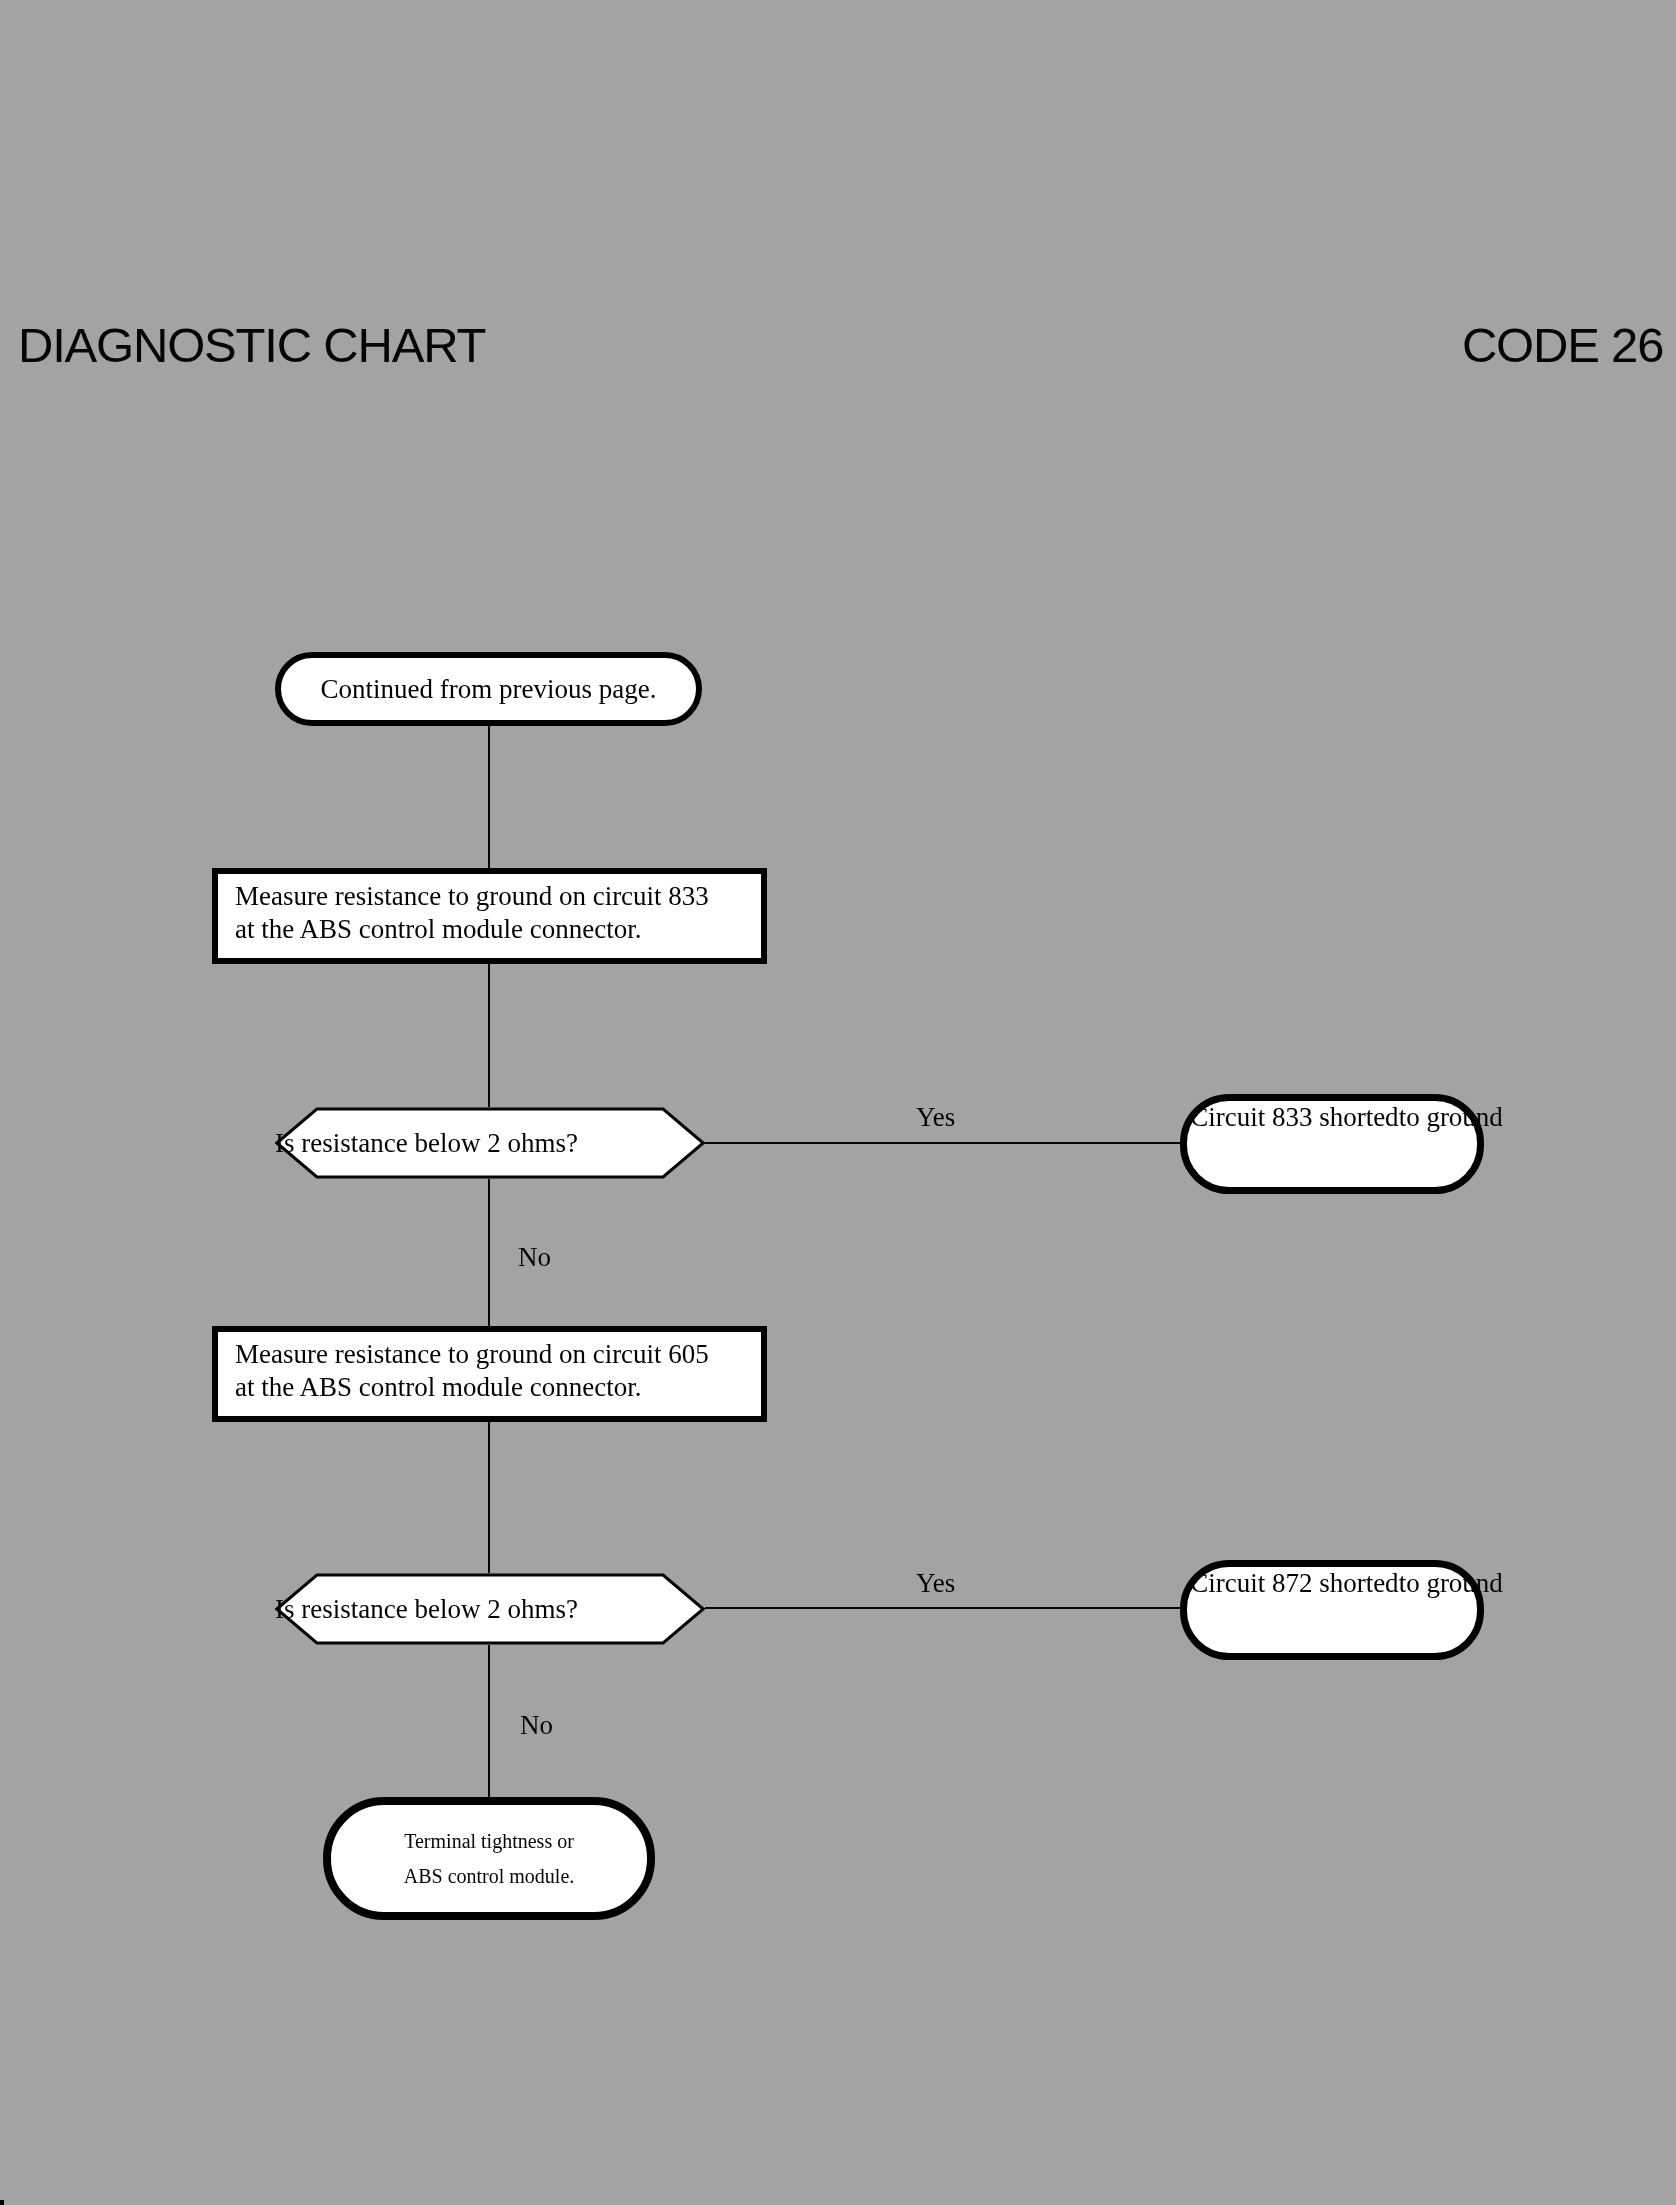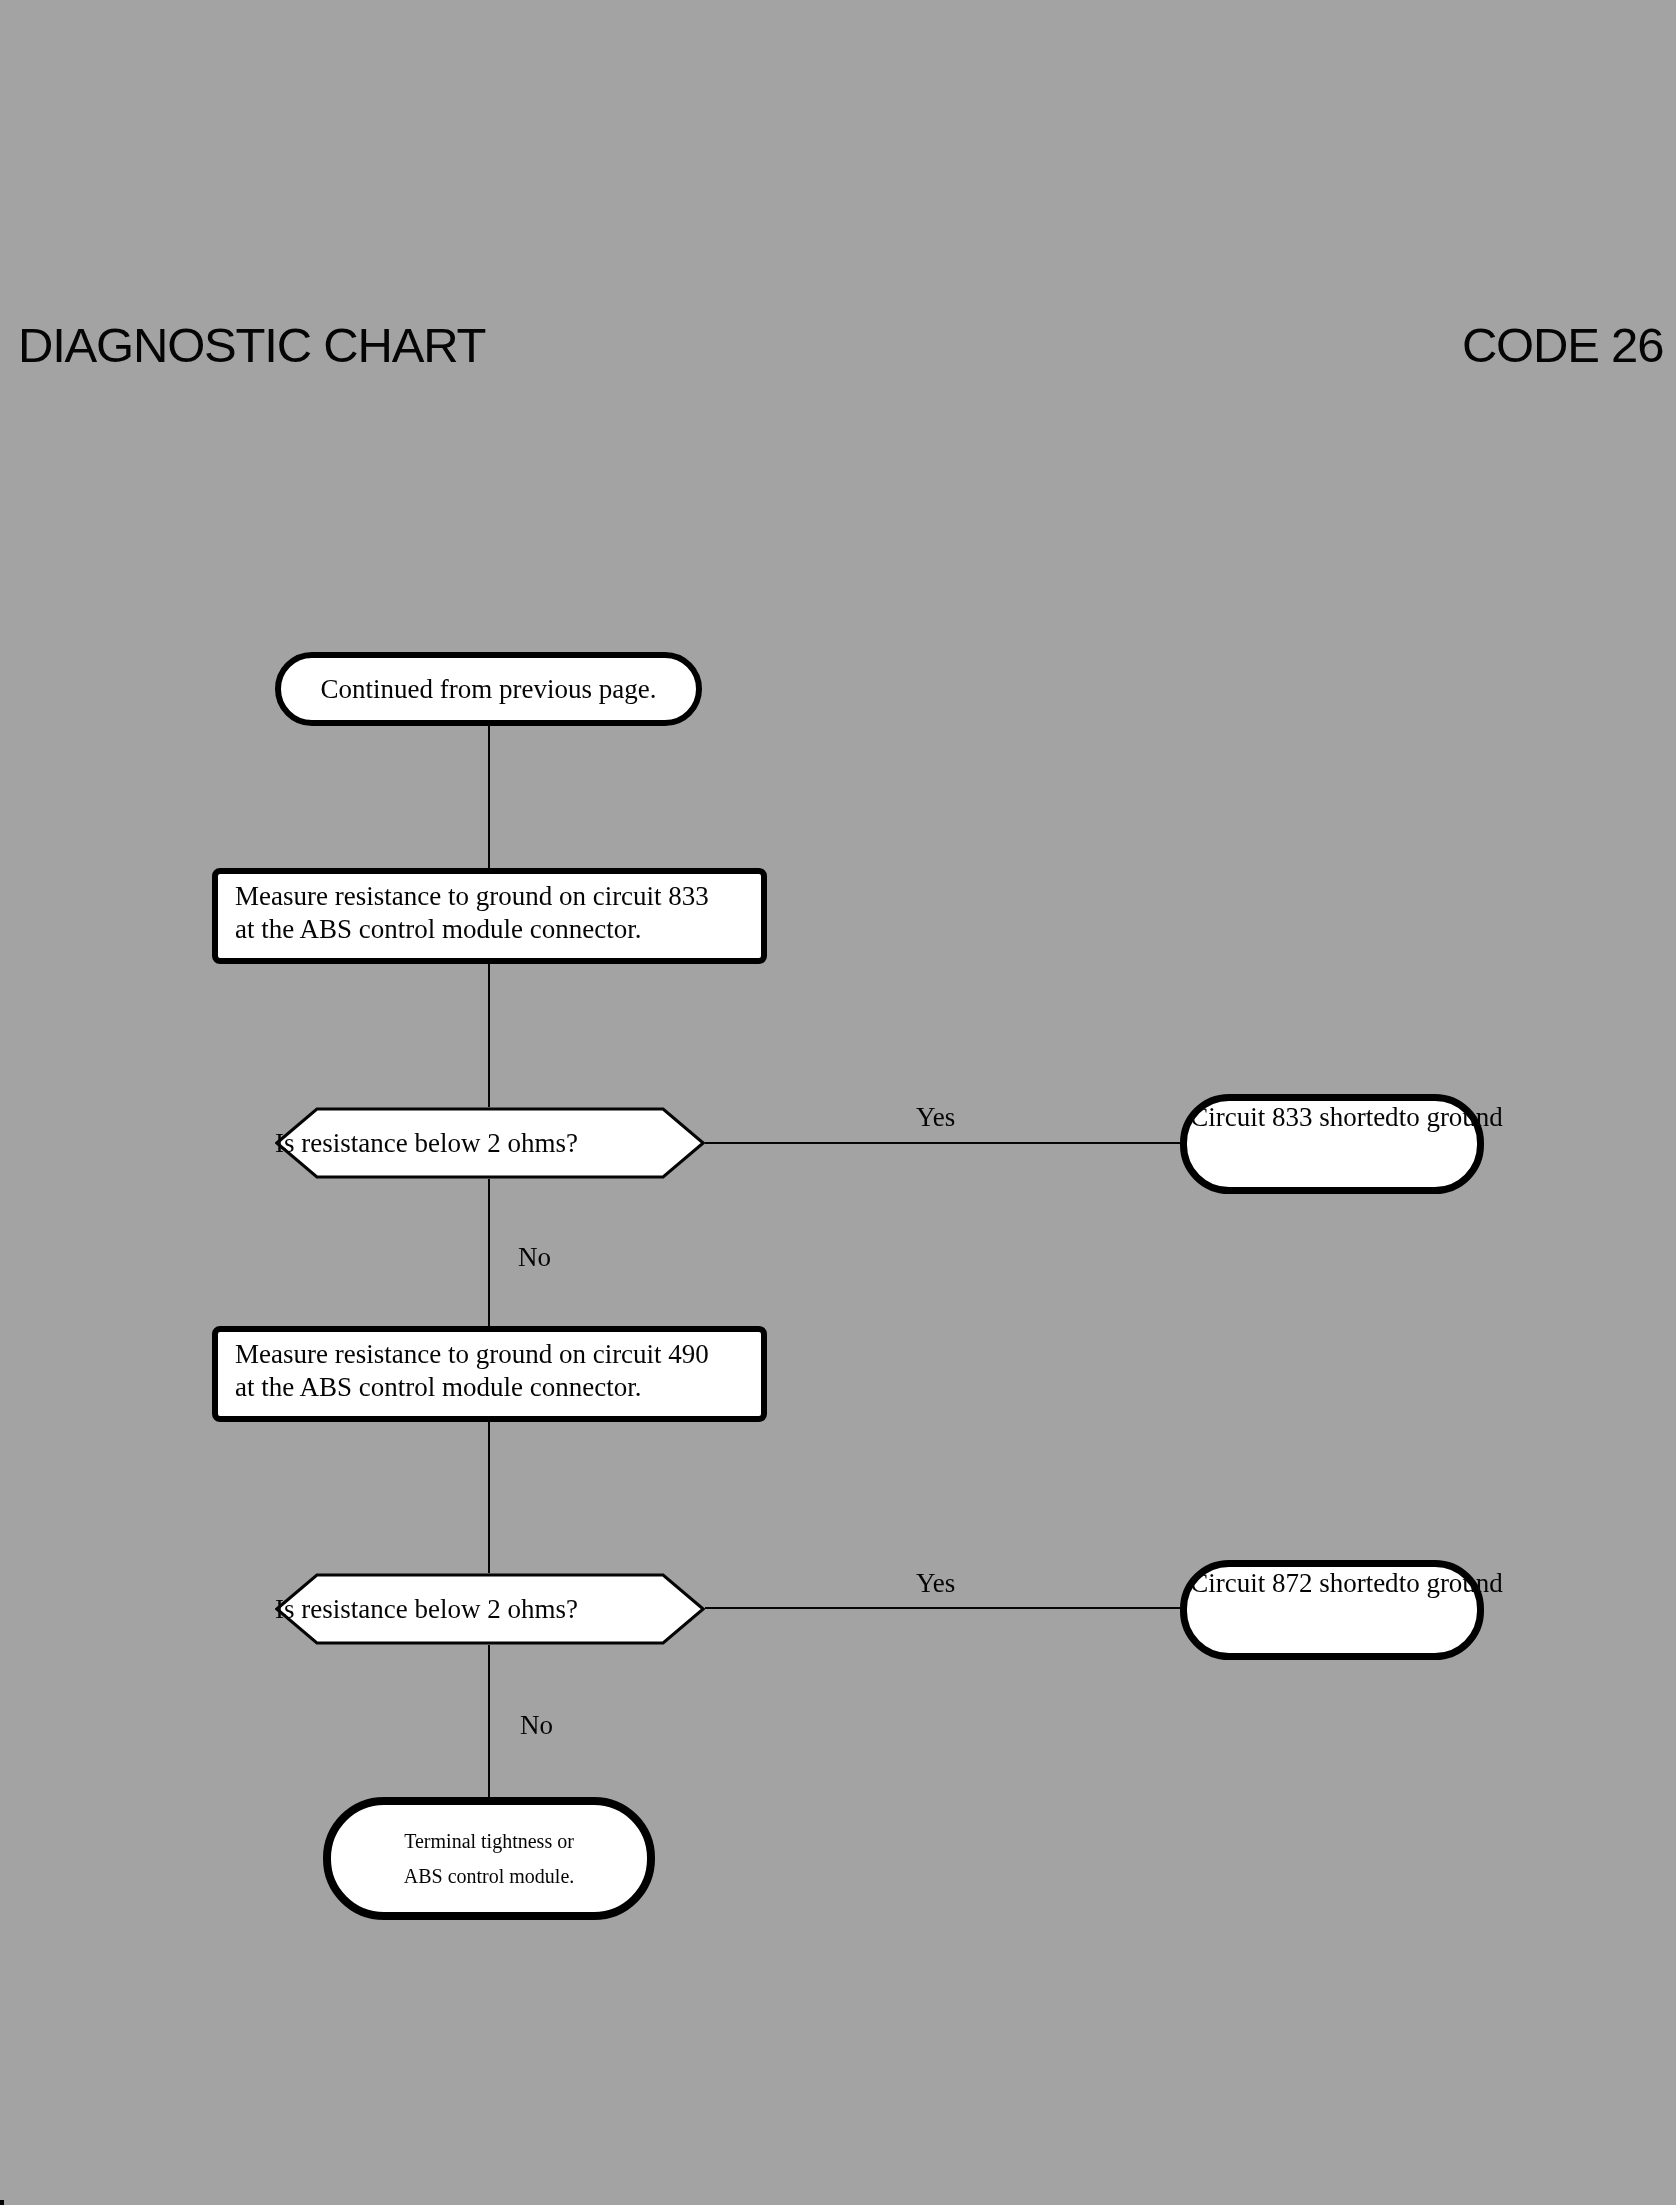--- a/index.html
+++ b/index.html
@@ -16,21 +16,20 @@
     font-family:"Liberation Sans", sans-serif;
     font-size:49px;
     letter-spacing:-1.2px;
     color:#050505;
     white-space:nowrap;
   }
   .node{
     position:absolute;
     background:#ffffff;
     box-sizing:border-box;
-    border-radius:8px;
   }
   .flowtext{
     font-family:"Liberation Serif", serif;
     font-size:27px;
     line-height:33px;
     color:#050505;
     white-space:nowrap;
   }
   .stadium{
     border:6px solid #000;
@@ -99,21 +98,21 @@
 
   <div class="node result" style="left:1180px;top:1094px;width:304px;height:100px;">
     <div class="flowtext">Circuit 833 shorted</div>
     <div class="flowtext">to ground</div>
   </div>
 
   <div class="edge" style="left:488px;top:1179px;width:1.8px;height:147px;"></div>
   <div class="branchlabel flowtext" style="left:518px;top:1241px;">No</div>
 
   <div class="node process" style="left:212px;top:1326px;width:555px;height:96px;">
-    <div class="flowtext">Measure resistance to ground on circuit 490</div>
+    <div class="flowtext">Measure resistance to ground on circuit 605</div>
     <div class="flowtext">at the ABS control module connector.</div>
   </div>
 
   <div class="edge" style="left:488px;top:1422px;width:1.8px;height:151px;"></div>
 
   <div class="decision" style="left:275px;top:1573px;width:430px;height:72px;">
     <svg width="430" height="72" viewBox="0 0 708 118">
       <polygon points="3,59 69,3 639,3 705,59 639,115 69,115" fill="#ffffff" stroke="#050505" stroke-width="5"></polygon>
     </svg>
     <div class="qwrap">

